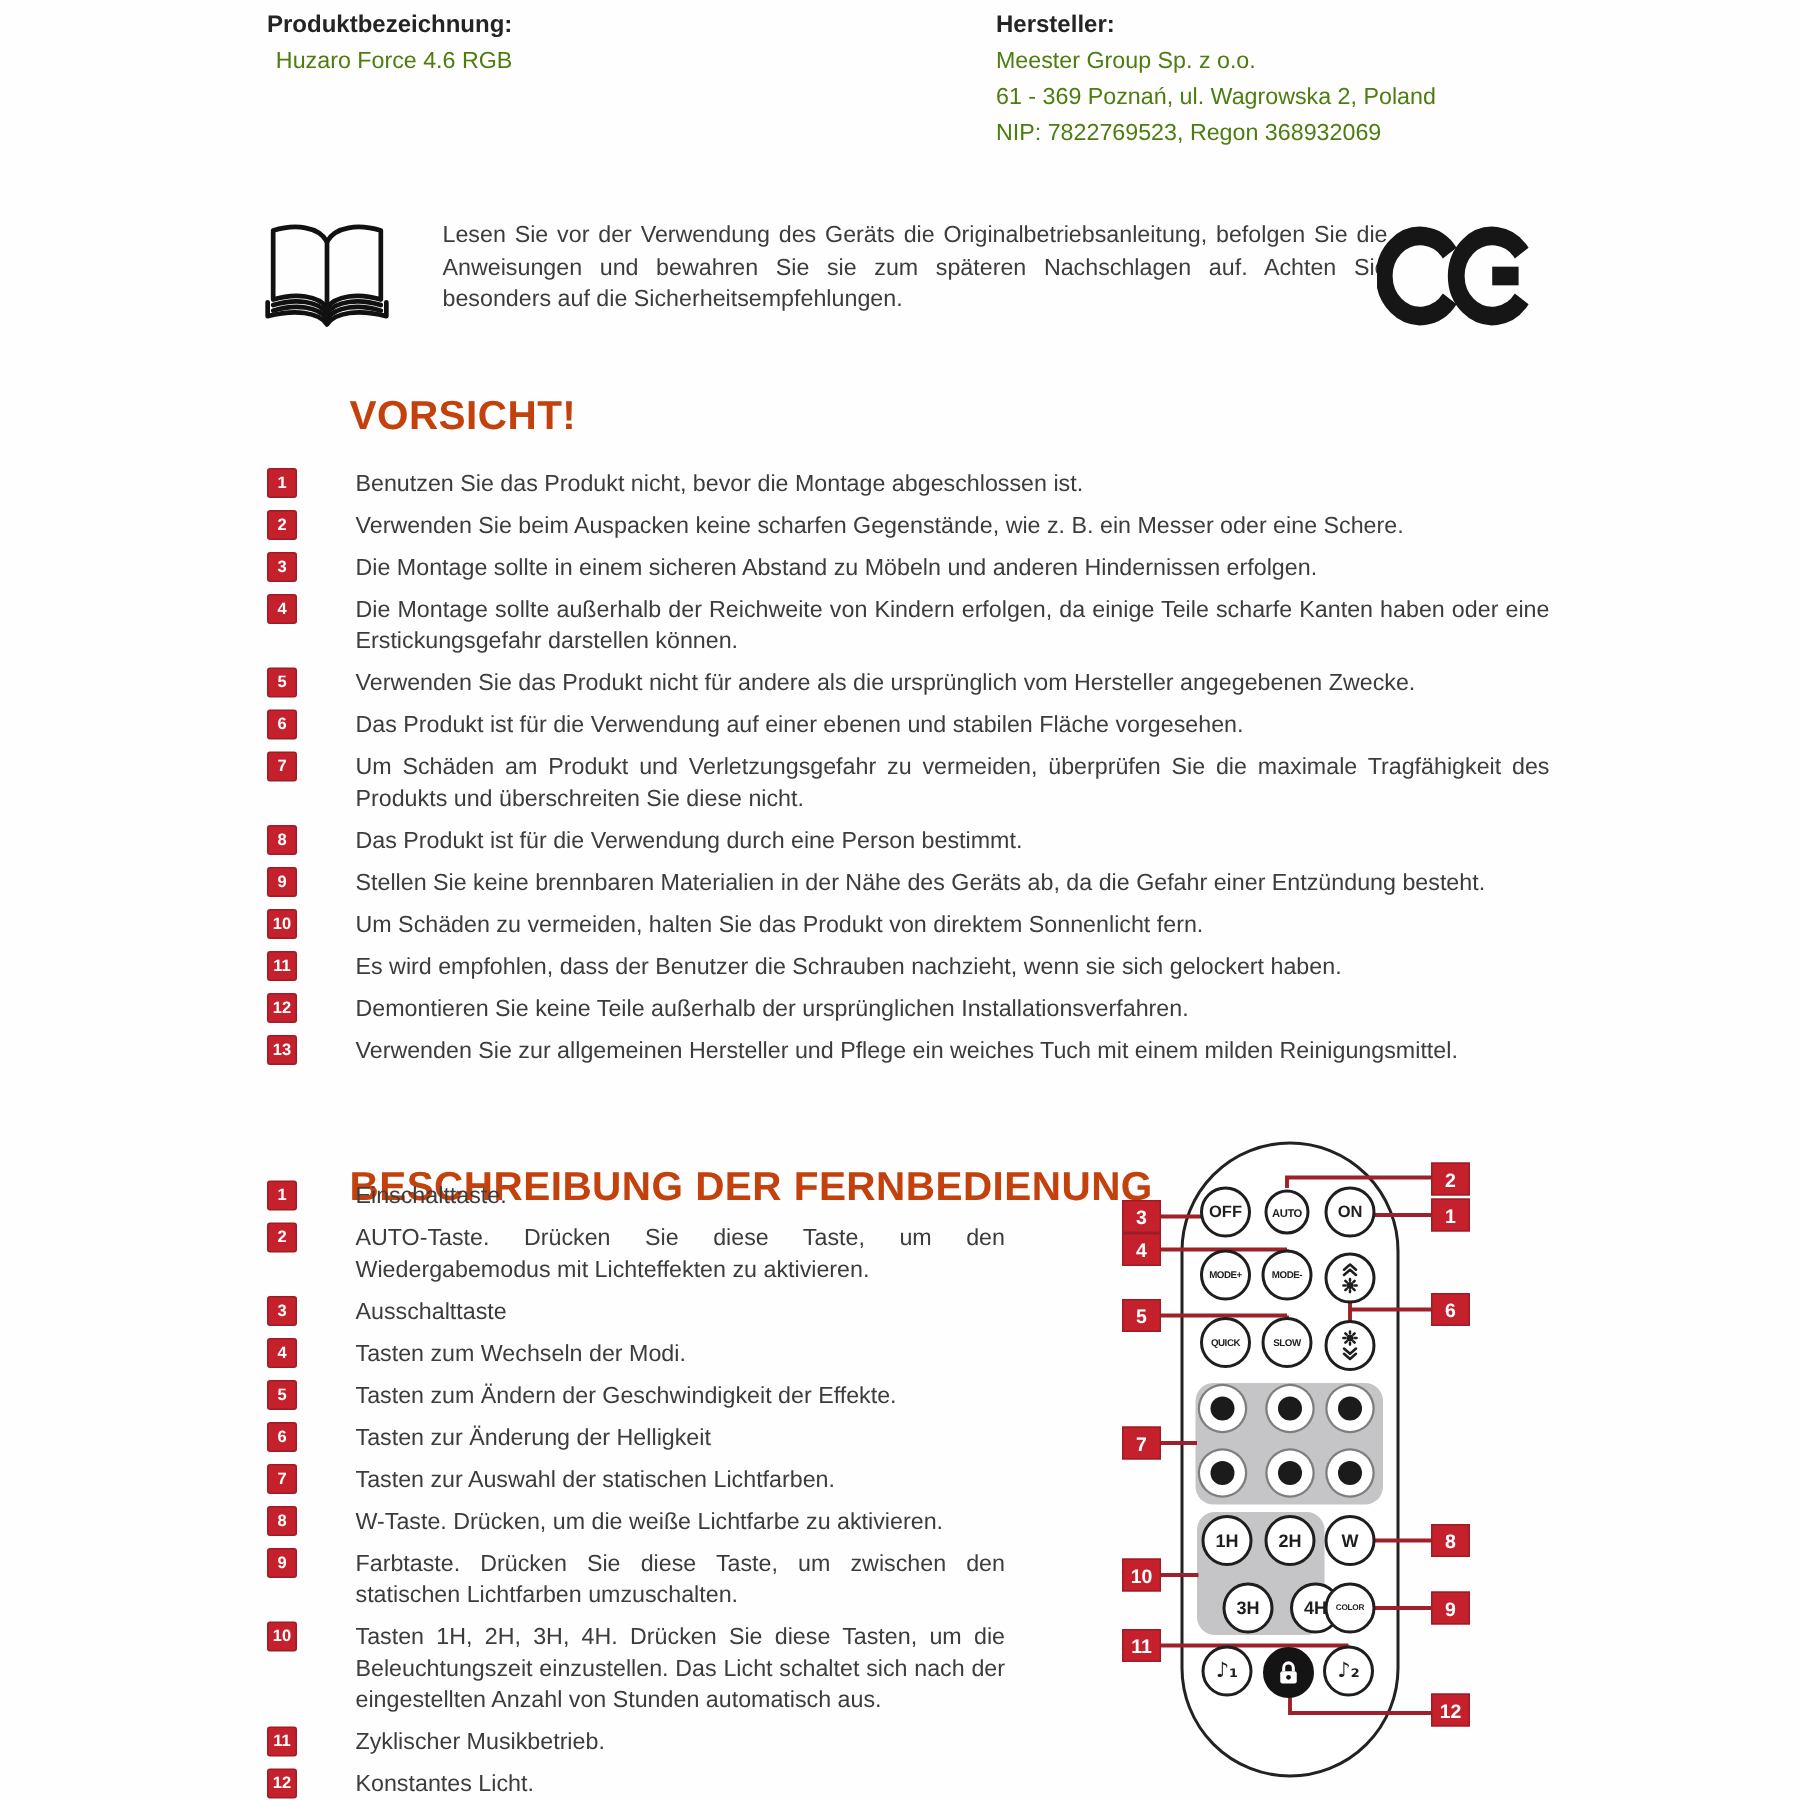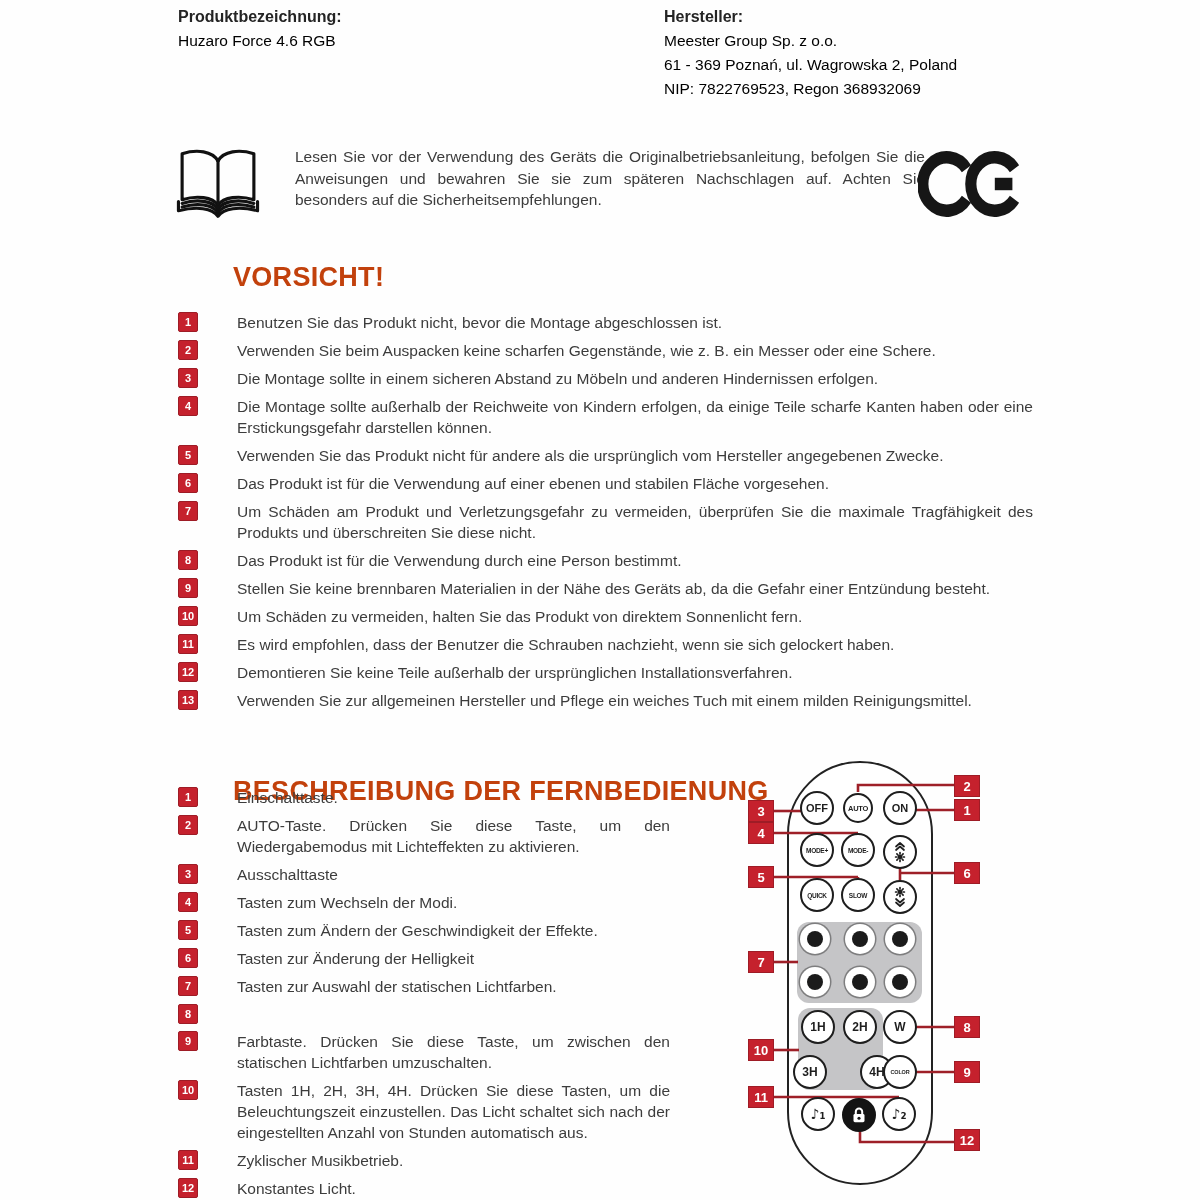--- a/index.html
+++ b/index.html
@@ -1,24 +1,24 @@
 <!DOCTYPE html>
 <html><head>
 <meta charset="utf-8">
 <style>
   html,body{margin:0;padding:0;}
   body{width:1200px;height:1200px;background:#ffffff;font-family:"Liberation Sans",sans-serif;color:#3c3c3c;}
   .page{position:relative;width:1200px;height:1200px;background:#fefefe;overflow:hidden;}
 
   
   .hdr{position:absolute;top:5px;}
-  .hdr-left{left:178px;}
+  .hdr-left{left:178px;text-align:right;}
   .hdr-right{left:664px;}
   .hdr-label{font-weight:bold;font-size:16px;color:#242424;line-height:24px;}
-  .hdr-line{font-size:15.5px;line-height:24px;color:#000000;}
+  .hdr-line{font-size:15.5px;line-height:24px;color:#4d7c0f;}
 
   
   .book-icon{position:absolute;left:172px;top:146px;}
   .notice-text{position:absolute;left:295px;top:146px;width:630px;font-size:15.5px;line-height:21.5px;text-align:justify;}
   .ce-mark{position:absolute;left:918px;top:144px;}
 
   
   .sec-title{position:absolute;left:233px;font-size:27px;font-weight:bold;color:#c2410c;letter-spacing:.3px;}
   #caution-title{top:262px;}
   #remote-title{top:776px;}
@@ -171,20 +171,21 @@
     <div class="row">
         <span class="badge">6</span>
         <span class="txt">Tasten zur Änderung der Helligkeit</span>
       </div>
     <div class="row">
         <span class="badge">7</span>
         <span class="txt">Tasten zur Auswahl der statischen Lichtfarben.</span>
       </div>
     <div class="row">
         <span class="badge">8</span>
+        <span class="txt">W-Taste. Drücken, um die weiße Lichtfarbe zu aktivieren.</span>
       </div>
     <div class="row">
         <span class="badge">9</span>
         <span class="txt">Farbtaste. Drücken Sie diese Taste, um zwischen den statischen Lichtfarben umzuschalten.</span>
       </div>
     <div class="row">
         <span class="badge">10</span>
         <span class="txt">Tasten 1H, 2H, 3H, 4H. Drücken Sie diese Tasten, um die Beleuchtungszeit einzustellen. Das Licht schaltet sich nach der eingestellten Anzahl von Stunden automatisch aus.</span>
       </div>
     <div class="row">
@@ -258,21 +259,21 @@
     <div class="dot" style="left:105px;top:212px;">
         <span class="core"></span>
       </div>
     <div class="dot" style="left:145px;top:212px;">
         <span class="core"></span>
       </div>
 
     <div class="rbtn f12" style="left:61px;top:255px;">1H</div>
     <div class="rbtn f12" style="left:103px;top:255px;">2H</div>
     <div class="rbtn f12" style="left:143px;top:255px;">W</div>
-    <div class="rbtn f12" style="left:53px;top:300px;text-align:center;">3H</div>
+    <div class="rbtn f12" style="left:75px;top:300px;text-align:center;">3H</div>
     <div class="rbtn f12" style="left:120px;top:300px;text-align:center;">4H</div>
     <div class="rbtn f5" style="left:143px;top:300px;">COLOR</div>
 
     <div class="rbtn" style="left:61px;top:342px;">
         <span class="music">♪₁</span>
       </div>
     <div class="rbtn lock" style="left:102px;top:343px;">
       <svg width="22" height="22" viewBox="0 0 24 24">
         <path d="M8.5,11 V8.5 a3.5,3.5 0 0 1 7,0 V11" fill="none" stroke="#fff" stroke-width="2.2"></path>
         <rect x="6" y="11" width="12" height="9" rx="1.6" fill="#fff"></rect>

